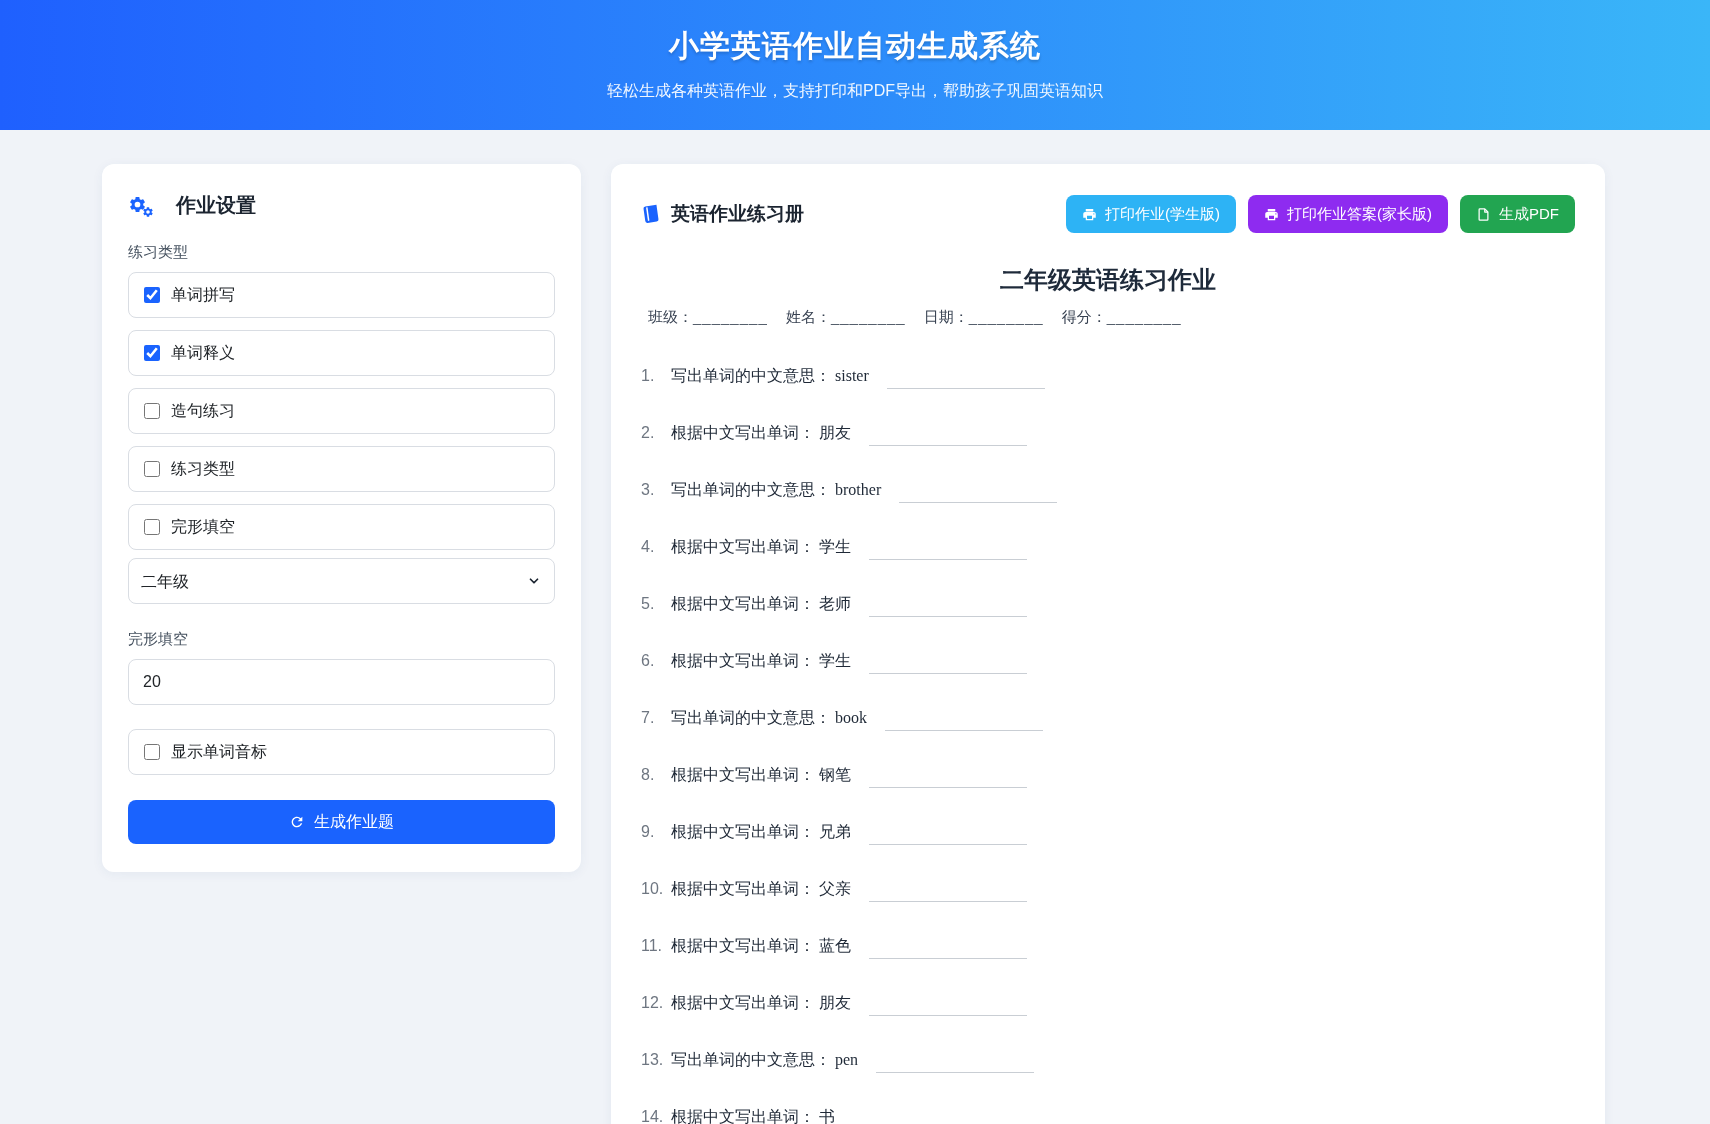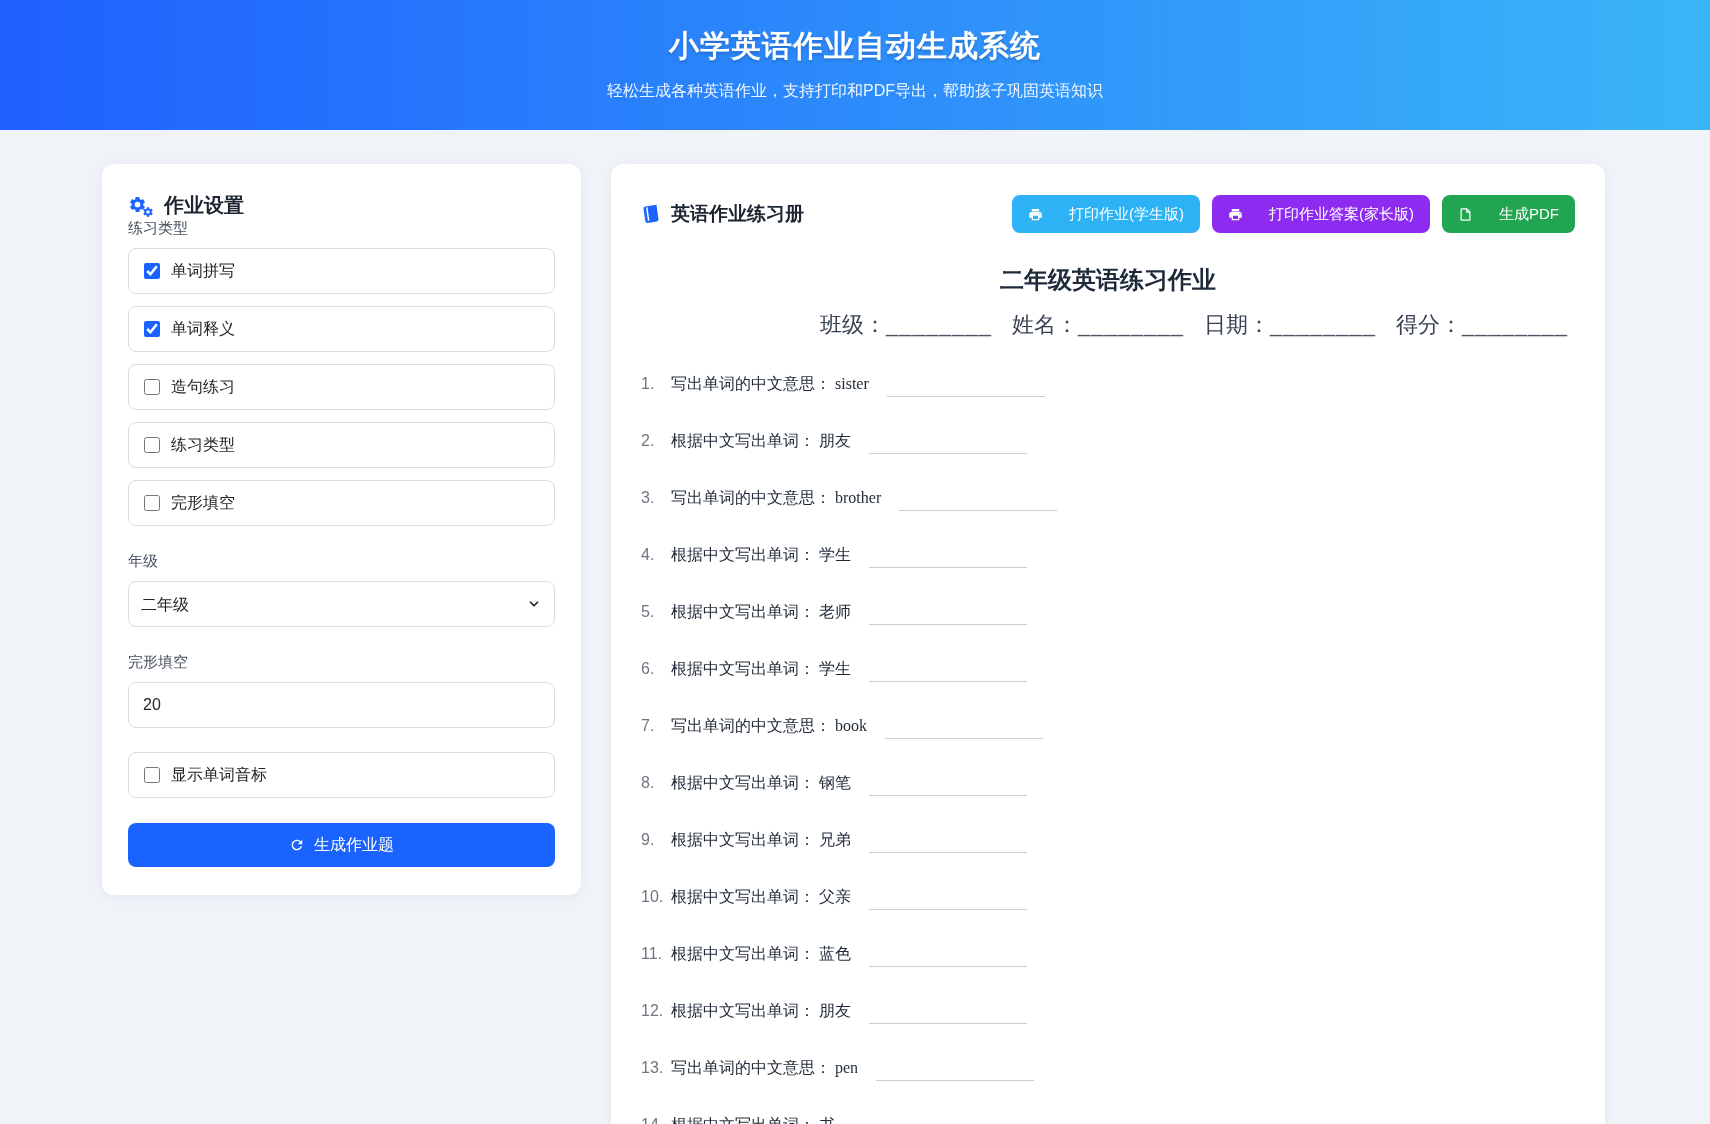--- a/index.html
+++ b/index.html
@@ -29,22 +29,22 @@
     display:flex; gap:30px; padding:34px 105px 0 102px; align-items:flex-start;
   }
   .card {
     background:#fff; border-radius:12px;
     box-shadow:0 2px 12px rgba(30,60,120,0.06);
   }
 
   
   .sidebar { width:479px; padding:28px 26px; }
   .sidebar-title {
-    display:flex; align-items:center; gap:10px;
-    font-size:20px; font-weight:bold; color:#1b2430; 
+    display:flex; align-items:center; gap:22px;
+    font-size:20px; font-weight:bold; color:#1b2430; margin-bottom:24px;
   }
   .gear-wrap { position:relative; width:26px; height:24px; color:#1a63fe; }
   .gear-wrap svg { position:absolute; }
   .field-label { font-size:15px; color:#44505e; margin-bottom:10px; }
   .check-row {
     display:flex; align-items:center; height:46px; padding:0 15px;
     border:1px solid #d9dde3; border-radius:8px; margin-bottom:12px;
     cursor:pointer; background:#fff;
   }
   .check-row:last-of-type { margin-bottom:8px; }
@@ -80,33 +80,33 @@
   .main-panel { width:994px; min-height:1060px; padding:30px; }
   .main-head { display:flex; align-items:center; justify-content:space-between; height:40px; }
   .main-title {
     display:flex; align-items:center; gap:10px;
     font-size:19px; font-weight:bold; color:#1b2430;
   }
   .btn-group { display:flex; gap:12px; }
   .action-btn {
     height:38px; padding:0 16px; border:none; border-radius:8px;
     color:#fff; font-size:15px; cursor:pointer;
-    display:flex; align-items:center; gap:26px;
+    display:flex; align-items:center; gap:8px;
     font-family:"Liberation Sans","DejaVu Sans",sans-serif;
   }
   .btn-student { background:#2db3f5; }
   .btn-parent  { background:#8e2bf0; }
   .btn-pdf     { background:#22a551; }
 
   .worksheet-title {
     margin-top:30px; text-align:center;
     font-size:24px; font-weight:bold; color:#1e2a3a;
   }
   .worksheet-meta {
-    margin-top:17px; text-align:right; font-size:22px; color:#374151; line-height:24px;
+    margin-top:9px; text-align:left; font-size:15px; color:#374151; line-height:24px;
   }
   .meta-item { margin:0 7px; }
   .meta-blank { letter-spacing:1px; color:#4b5563; }
 
   .question-list { list-style:none; margin-top:35px; }
   .q-row { line-height:24px; margin-bottom:32px; font-size:16px; white-space:nowrap; }
   .q-num { display:inline-block; min-width:30px; color:#6e7681; }
   .q-text { color:#1f2937; }
   .q-word { color:#1f2937; margin-left:4px; }
   .q-word.latin { font-family:"Liberation Serif","DejaVu Serif",serif; }
@@ -162,21 +162,20 @@
     <input type="checkbox" style="">
     <span class="check-label">练习类型</span>
   </label>
 
   <label class="check-row">
     <input type="checkbox" style="">
     <span class="check-label">完形填空</span>
   </label>
 </div>
 
-      <div class="field-label mt26">年级</div>
       <div class="select-wrap">
         <select>
           <option>二年级</option>
         </select>
         <span class="select-caret icon">
           <svg width="14" height="14" viewBox="0 0 24 24" fill="none" stroke="currentColor" stroke-width="3" stroke-linecap="round" stroke-linejoin="round">
               <path d="M6 9l6 6 6-6"></path>
             </svg>
         </span>
       </div>

